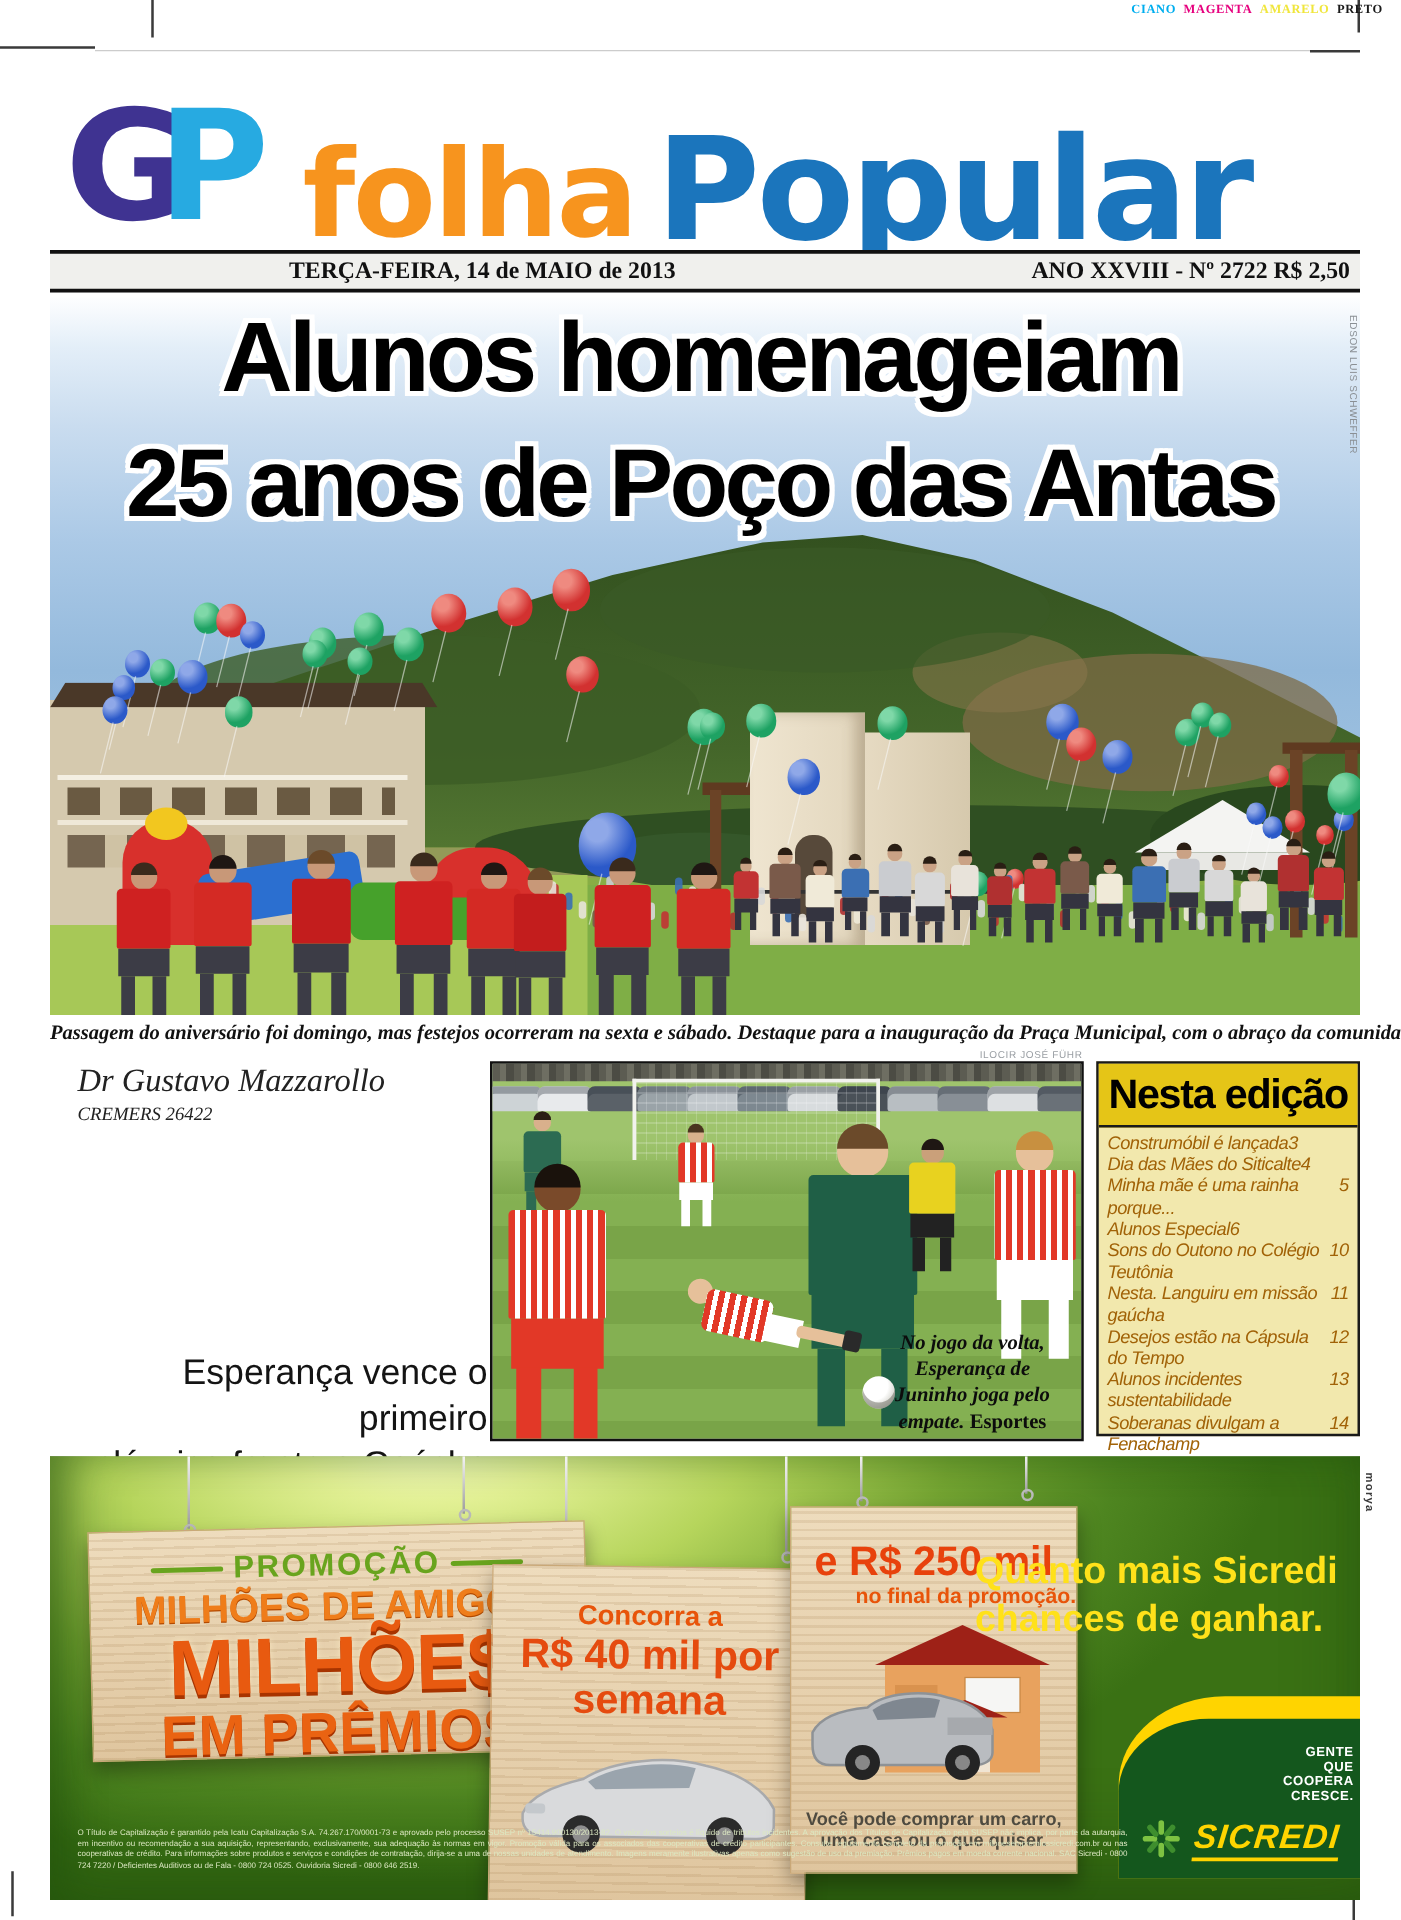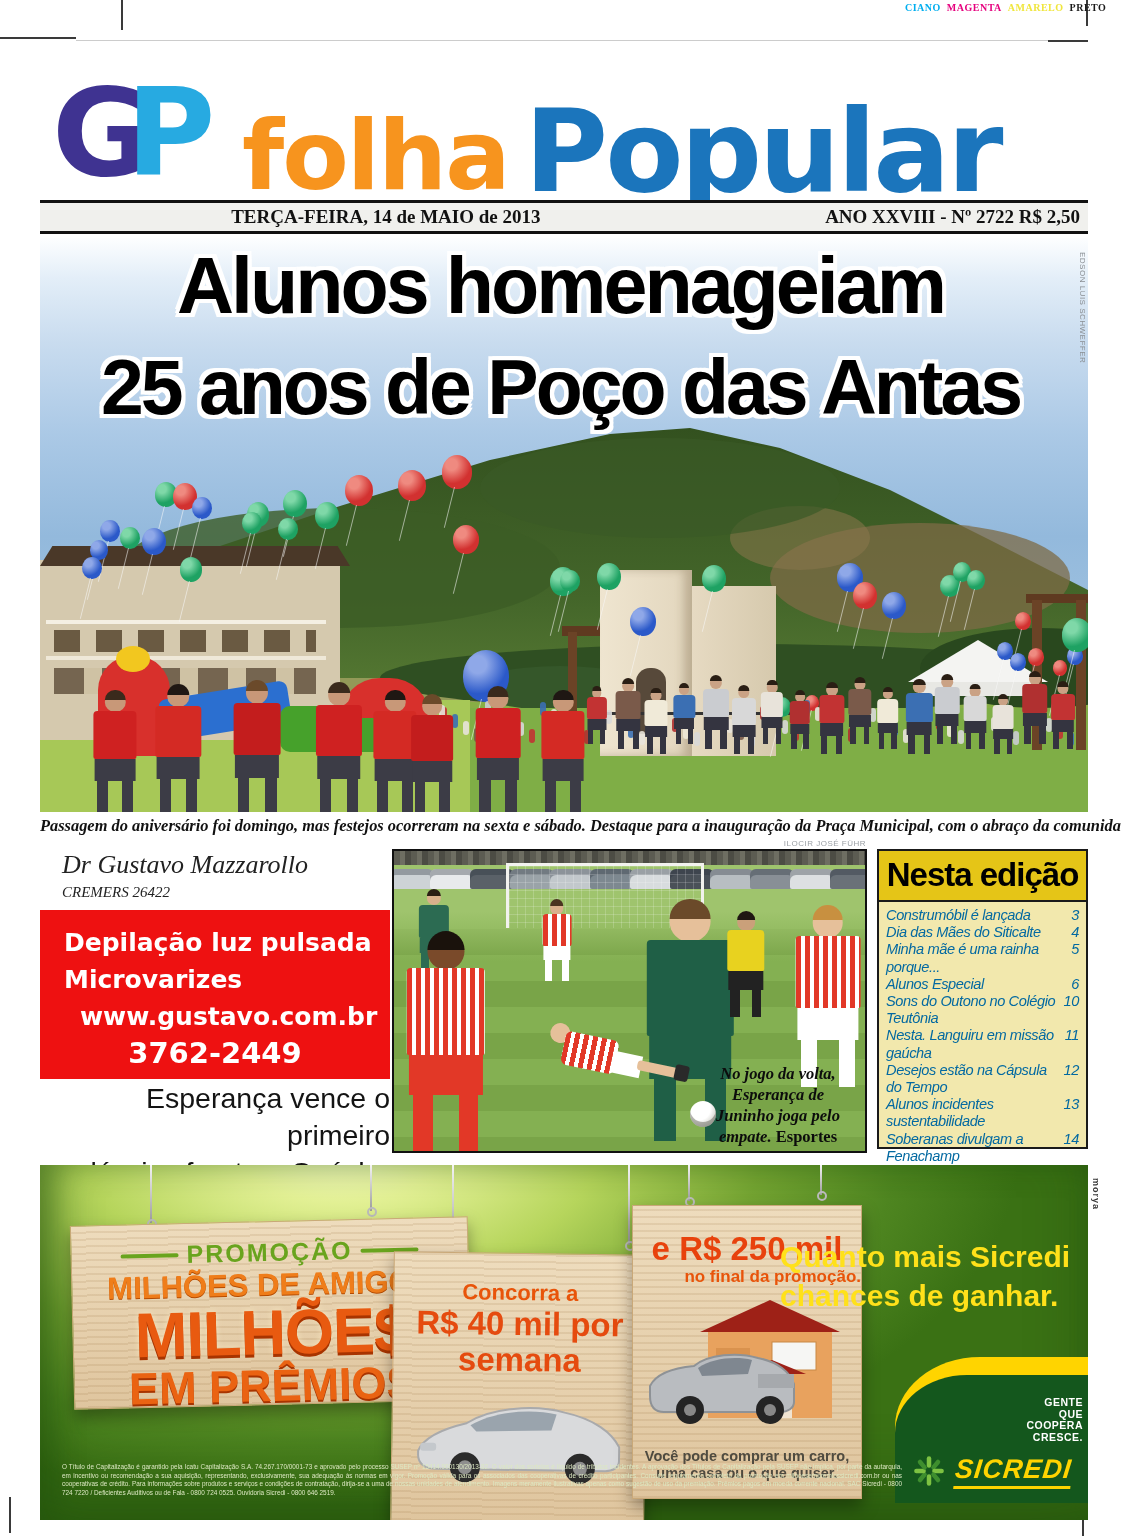--- a/index.html
+++ b/index.html
@@ -70,22 +70,22 @@
   .ball{position:absolute;width:26px;height:26px;border-radius:50%;
         background:radial-gradient(circle at 35% 30%,#fff 0 45%,#d8d8d2 70%,#aaa 100%);
         box-shadow:inset 0 -5px 0 rgba(90,90,80,.45);}
 
   
   .indexbox{left:877px;top:849px;width:211px;height:300px;border:2px solid #1a1a1a;background:#F2E8AD;
             box-sizing:border-box;}
   .idxhead{background:#E5C517;border-bottom:2px solid #1a1a1a;text-align:center;font-weight:bold;
            font-size:33px;letter-spacing:-1px;color:#000;padding:5px 0 6px;}
   .idxlist{padding:5px 7px 0 7px;}
-  .idxrow{display:flex;justify-content:space-between;font-style:italic;font-size:14.6px;
-          letter-spacing:-.4px;line-height:17.2px;color:#0369a1;}
+  .idxrow{display:flex;font-style:italic;font-size:14.6px;
+          letter-spacing:-.4px;line-height:17.2px;color:#a16207;}
   .idxrow .pg{font-style:italic;}
 
   
   .sicredi{left:40px;top:1165px;width:1048px;height:355px;overflow:hidden;
      background:radial-gradient(ellipse 680px 360px at 300px -20px,#f6fac8 0%,#e2f094 16%,#b6d55c 38%,#74a432 62%,#4e8520 82%,#3a7114 100%);
      box-shadow:inset 14px 0 30px rgba(30,80,10,.45), inset 0 -40px 60px rgba(20,60,8,.35);}
   .wood{position:absolute;border:1px solid #c9a878;box-shadow:0 8px 16px rgba(0,0,0,.35);
         background:repeating-linear-gradient(0deg,rgba(150,110,60,.14) 0 2px,rgba(0,0,0,0) 2px 7px),
                    linear-gradient(180deg,#eedcbd,#dfc59e);}
   .chain{position:absolute;width:2px;background:linear-gradient(180deg,#f4f4f4,#9a9a9a);}
@@ -595,26 +595,20 @@
   </div>
   <div class="abs vcredit" style="left:1078px;top:252px;">EDSON LUIS SCHWEFFER</div>
 
   <div class="abs caption">
     <span>Passagem do aniversário foi domingo, mas festejos ocorreram na sexta e sábado. Destaque para a inauguração da Praça Municipal, com o abraço da comunidade.</span>
     
   </div>
 
   <div class="abs doctor">Dr Gustavo Mazzarollo</div>
   <div class="abs cremers">CREMERS 26422</div>
-  <div class="abs redad">
-    <div class="ra1">Depilação luz pulsada</div>
-    <div class="ra2">Microvarizes</div>
-    <div class="ra3">www.gustavo.com.br</div>
-    <div class="ra4">3762-2449</div>
-  </div>
   <div class="abs teaser">
     <div>Esperança vence o primeiro</div>
     <div>clássico frente o Gaúcho</div>
   </div>
 
   <div class="abs spcredit">ILOCIR JOSÉ FÜHR</div>
   <div class="abs soccer" id="soccer-photo">
     <div class="sunlit"></div>
     <div class="abs" style="left:0;top:0;width:471px;height:14px;background:repeating-linear-gradient(90deg,#5c5c52 0 6px,#6e6e62 6px 11px,#4c4c44 11px 17px);"></div>
     <div id="cars-layer" class="abs" style="left:0;top:0;width:471px;height:60px;">

